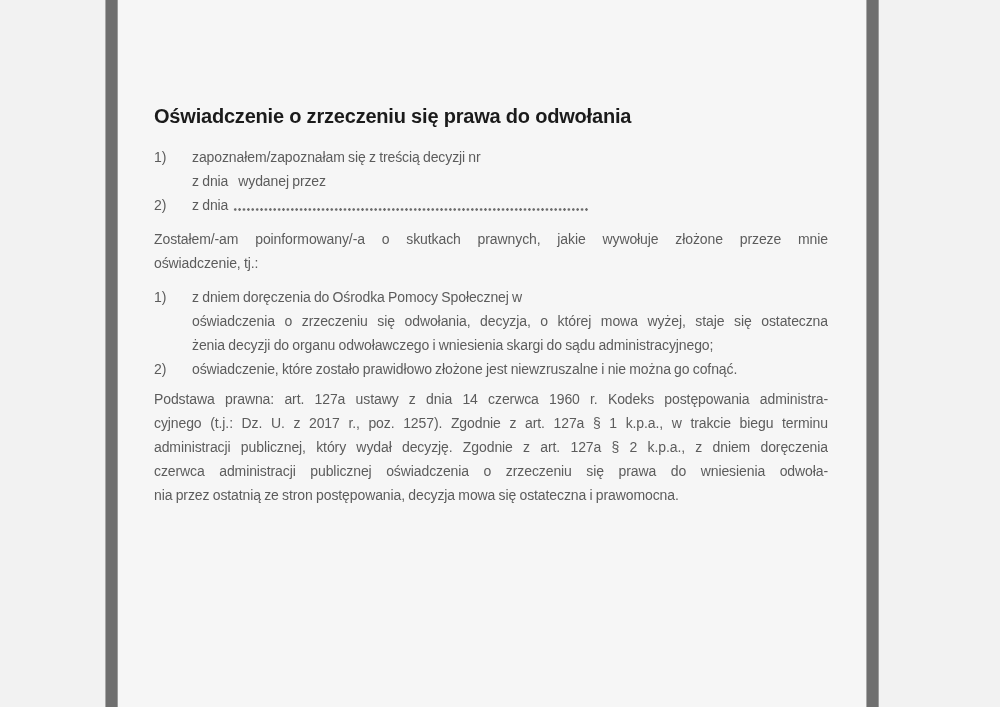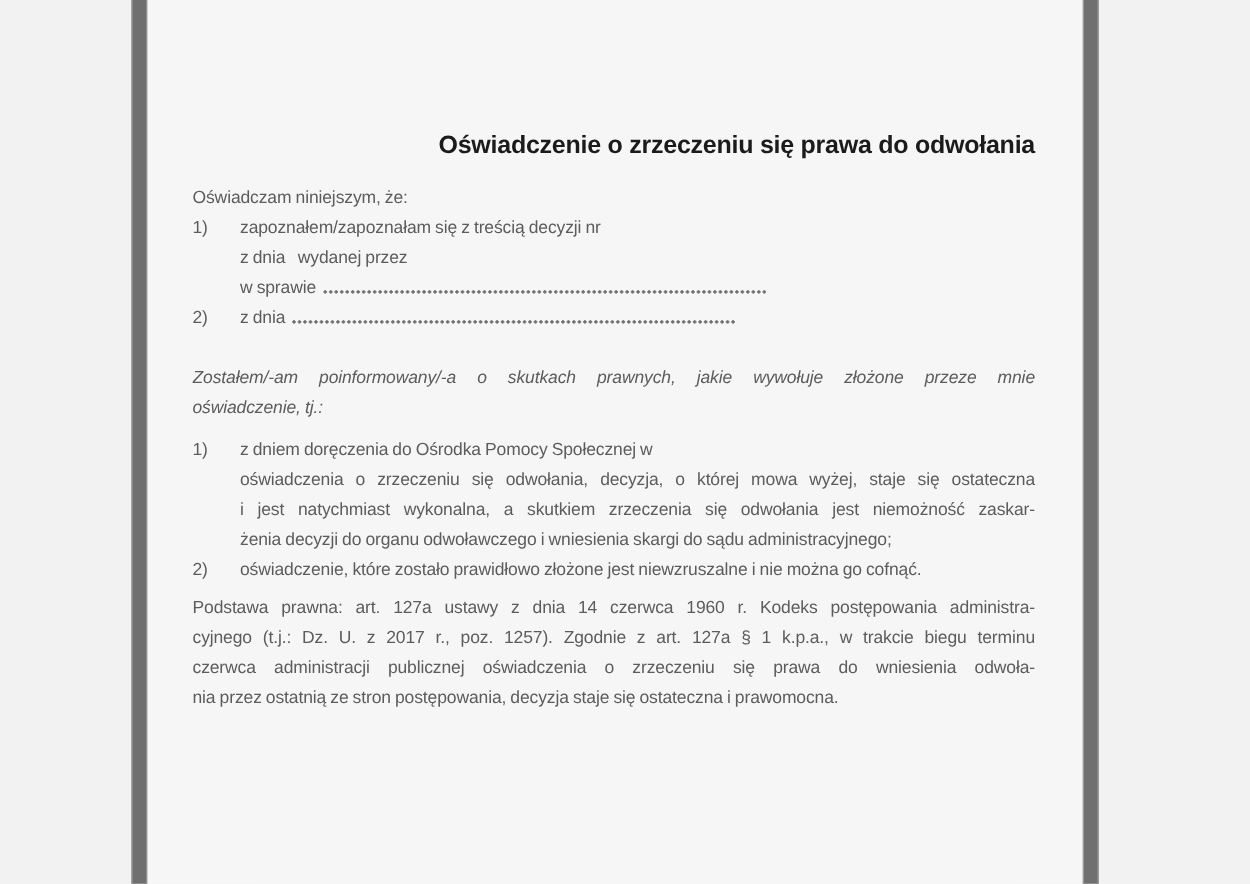--- a/index.html
+++ b/index.html
@@ -43,21 +43,21 @@
     line-height: 24px;
     letter-spacing: -0.1px;
     word-spacing: -0.5px;
   }
   .doc-title {
     margin: 104px 0 17px 0;
     font-size: 20px;
     line-height: 24px;
     font-weight: bold;
     color: #1b1b1b;
-    text-align: right;
+    text-align: left;
     letter-spacing: -0.2px;
     word-spacing: 0;
   }
   .line {
     white-space: nowrap;
     overflow: hidden;
     height: 24px;
   }
   .just {
     text-align: justify;
@@ -82,54 +82,49 @@
     display: flex;
   }
   .num {
     flex: 0 0 26px;
   }
   .li-body {
     flex: 1 1 auto;
     min-width: 0;
     margin-left: 12px;
   }
-  .para-effects { margin-top: 24px; font-style: italic; }
+  .para-effects { margin-top: 10px; }
   .list-effects { margin-top: 10px; }
   .para-legal   { margin-top: 6px; }
 </style>
 </head>
 <body>
 
 <div class="rail left"></div>
 <div class="rail right"></div>
 
 <div class="page">
   <div class="content">
 
     <h1 class="doc-title">Oświadczenie o zrzeczeniu się prawa do odwołania</h1>
 
-    <div class="line">Oświadczam niniejszym, że:</div>
 
     <div>
       <div class="li">
         <div class="num">1)</div>
         <div class="li-body">
           <div class="fl">
             <span>zapoznałem/zapoznałam się z treścią decyzji nr</span>
             <span class="dots"></span>
           </div>
           <div class="fl">
             <span>z dnia</span>
             <span class="dots"></span>
             <span class="after-dots">wydanej przez</span>
             <span class="dots"></span>
-          </div>
-          <div class="fl">
-            <span>w sprawie</span>
-            <span class="dots mid"></span>
           </div>
         </div>
       </div>
       <div class="li">
         <div class="num">2)</div>
         <div class="li-body">
           <div class="fl">
             <span>z dnia</span>
             <span class="dots mid"></span>
           </div>
@@ -144,33 +139,33 @@
 
     <div class="list-effects">
       <div class="li">
         <div class="num">1)</div>
         <div class="li-body">
           <div class="fl">
             <span>z dniem doręczenia do Ośrodka Pomocy Społecznej w</span>
             <span class="dots"></span>
           </div>
           <div class="line just">oświadczenia o zrzeczeniu się odwołania, decyzja, o której mowa wyżej, staje się ostateczna</div>
-          <div class="line just">i jest natychmiast wykonalna, a skutkiem zrzeczenia się odwołania jest niemożność zaskar-</div>
           <div class="line">żenia decyzji do organu odwoławczego i wniesienia skargi do sądu administracyjnego;</div>
         </div>
       </div>
       <div class="li">
         <div class="num">2)</div>
         <div class="li-body">
           <div class="line">oświadczenie, które zostało prawidłowo złożone jest niewzruszalne i nie można go cofnąć.</div>
         </div>
       </div>
     </div>
 
     <div class="para-legal">
       <div class="line just">Podstawa prawna: art. 127a ustawy z dnia 14 czerwca 1960 r. Kodeks postępowania administra-</div>
       <div class="line just">cyjnego (t.j.: Dz. U. z 2017 r., poz. 1257). Zgodnie z art. 127a § 1 k.p.a., w trakcie biegu terminu</div>
+      <div class="line just">administracji publicznej, który wydał decyzję. Zgodnie z art. 127a § 2 k.p.a., z dniem doręczenia</div>
       <div class="line just">czerwca administracji publicznej oświadczenia o zrzeczeniu się prawa do wniesienia odwoła-</div>
-      <div class="line">nia przez ostatnią ze stron postępowania, decyzja staje się ostateczna i prawomocna.</div>
+      <div class="line">nia przez ostatnią ze stron postępowania, decyzja mowa się ostateczna i prawomocna.</div>
     </div>
 
   </div>
 </div>
 
 </body></html>

